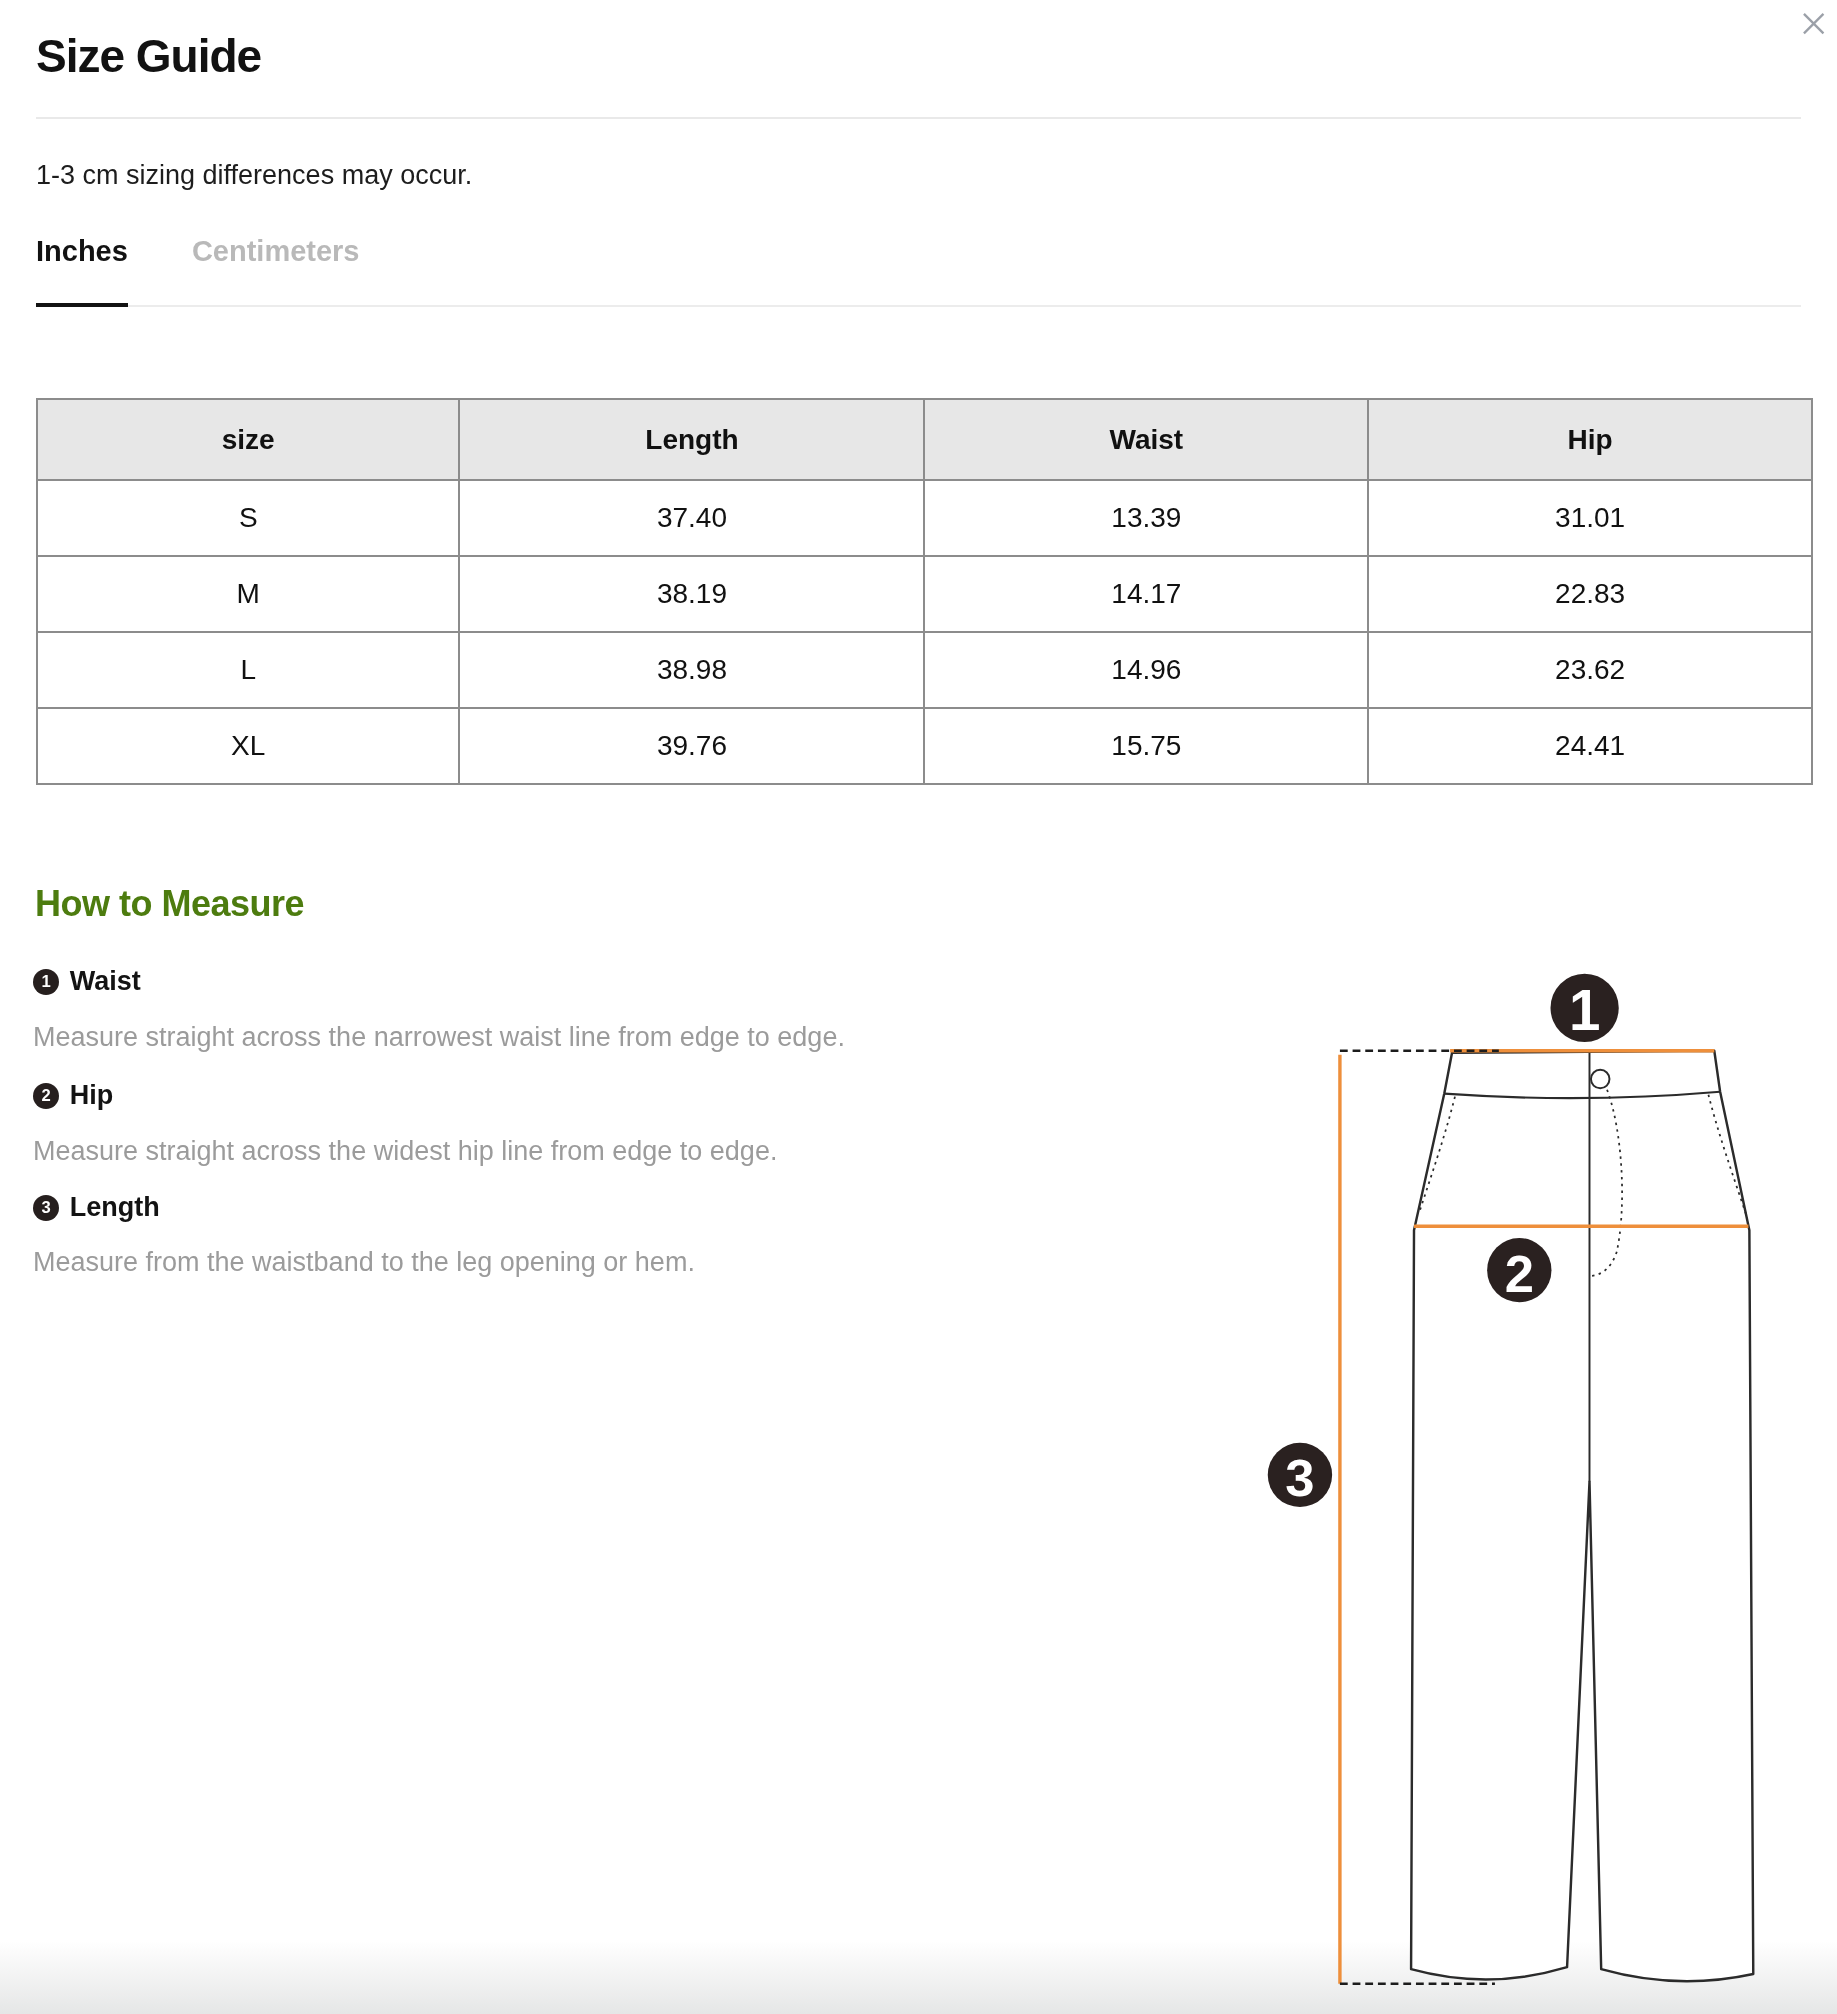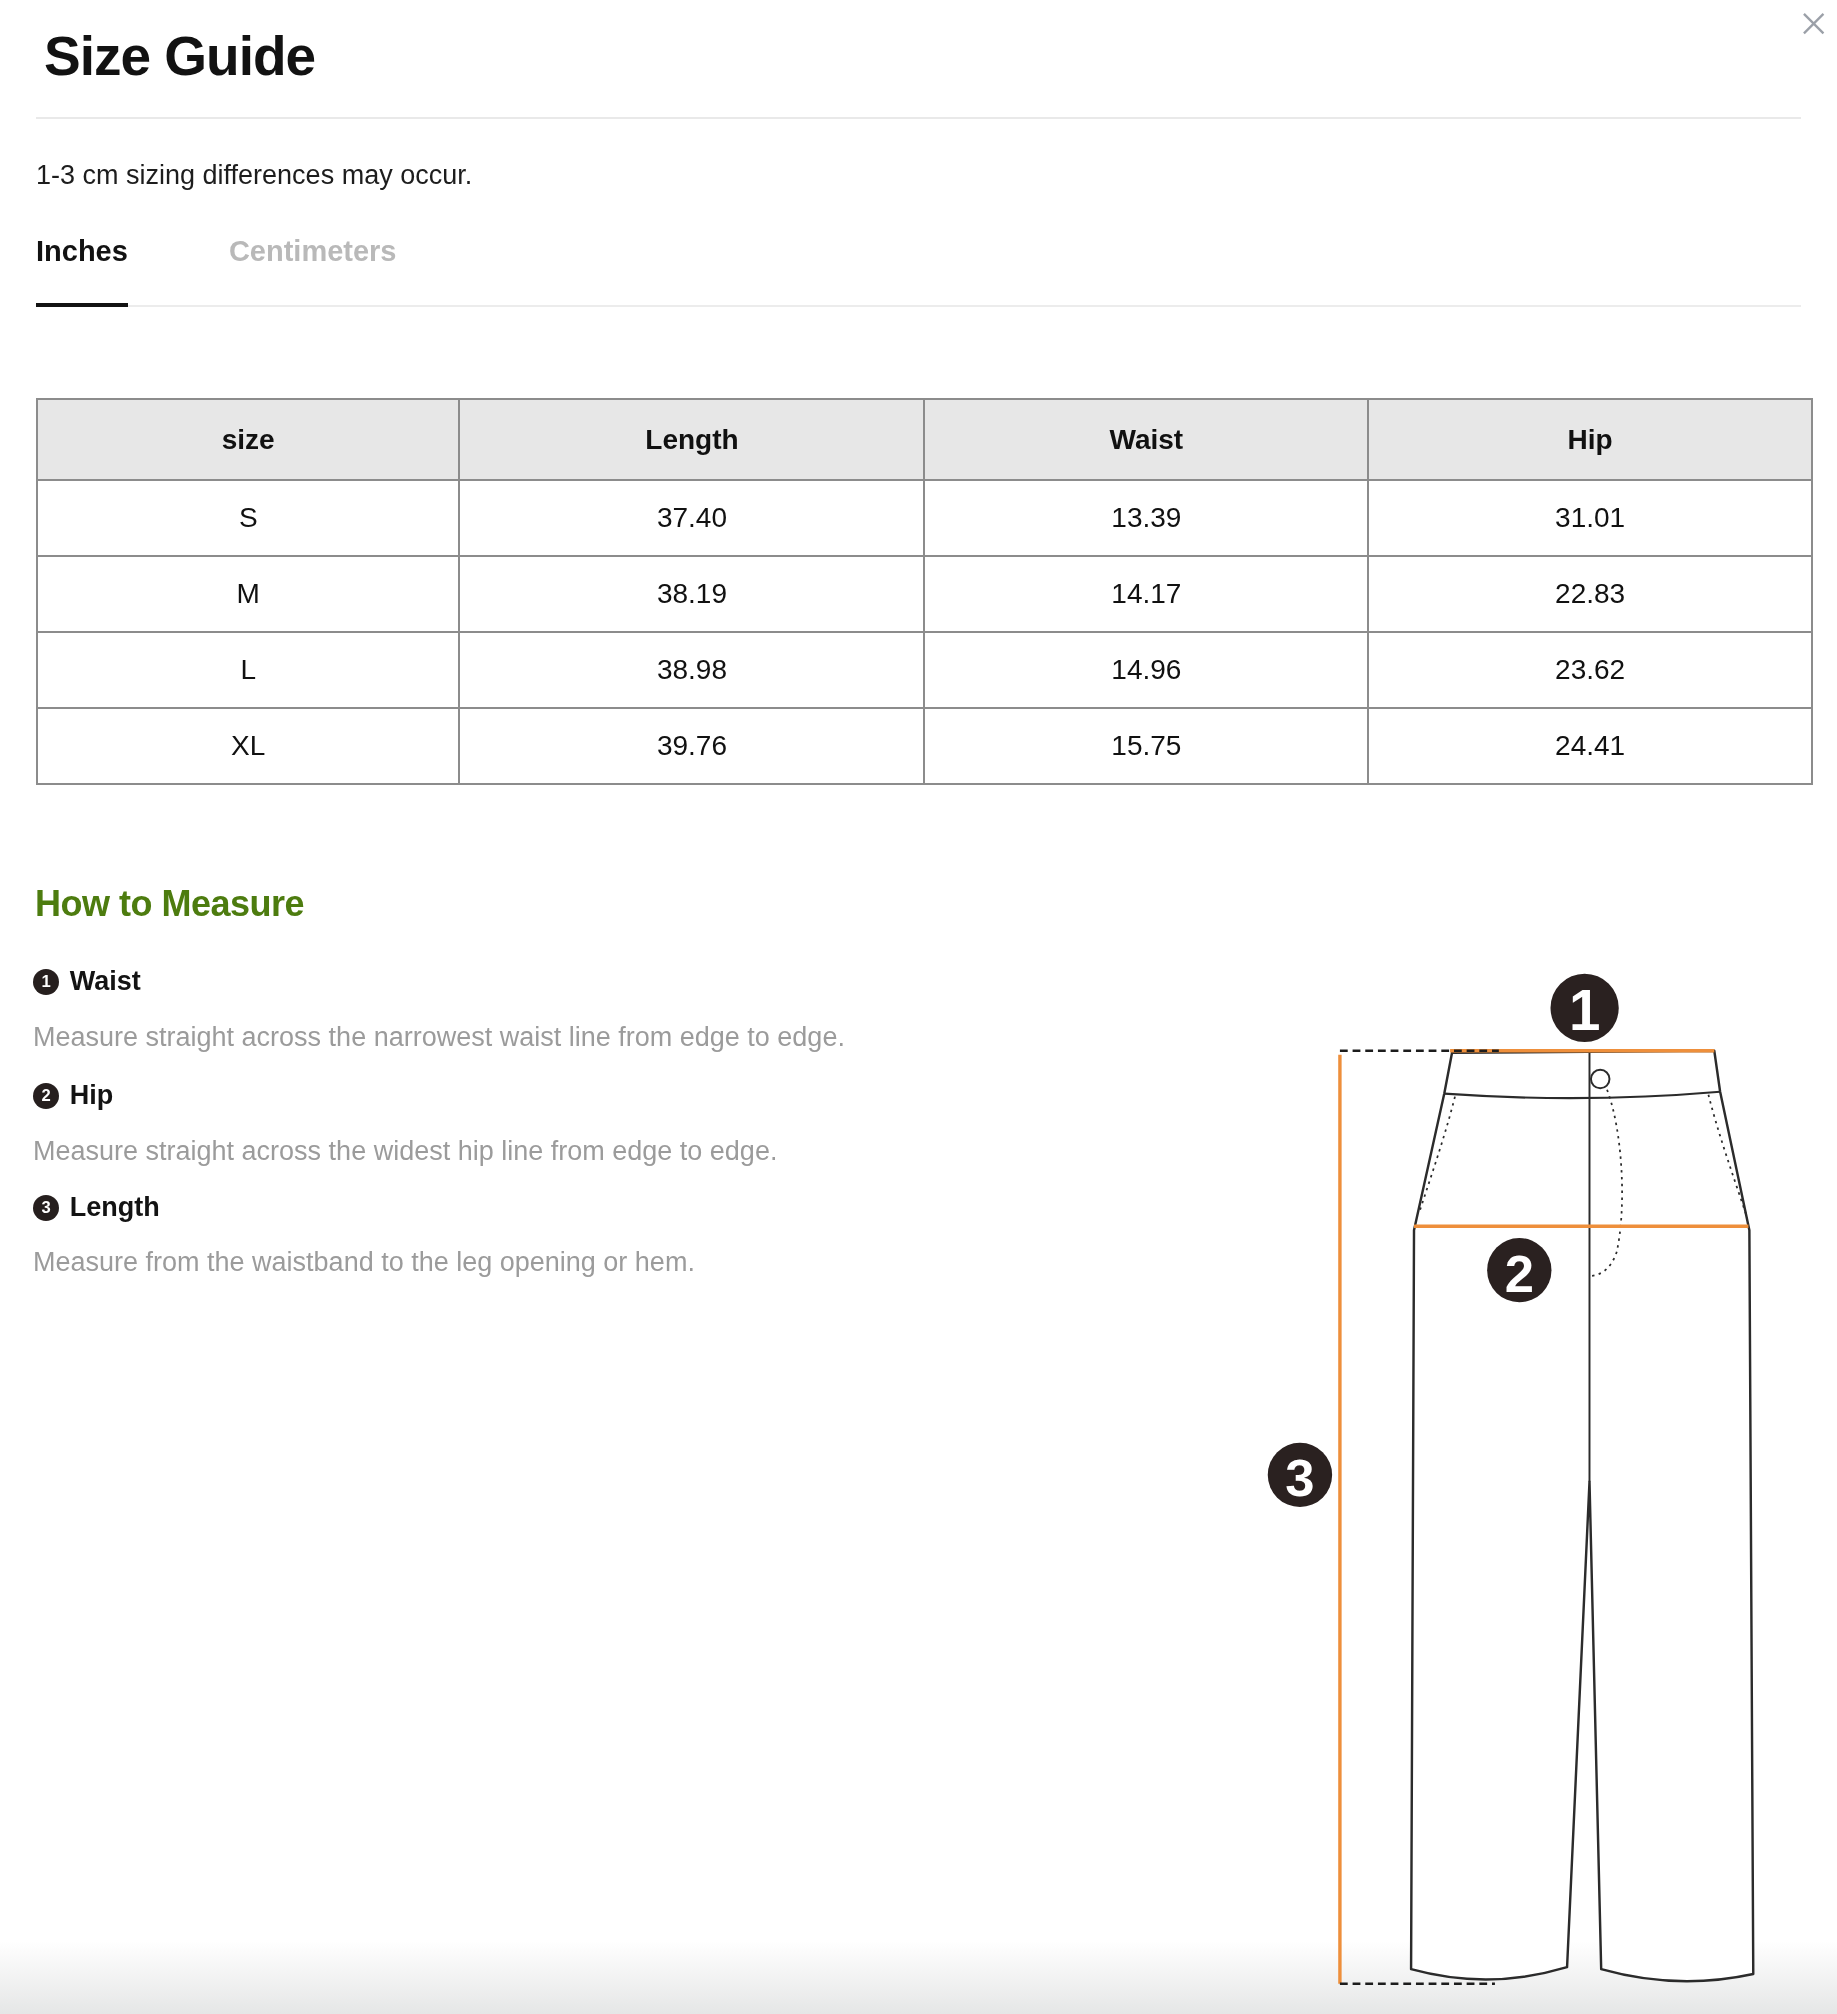--- a/index.html
+++ b/index.html
@@ -3,33 +3,33 @@
 <meta charset="utf-8">
 <style>
   html,body{margin:0;padding:0;}
   body{
     width:1837px;height:2015px;position:relative;background:#ffffff;
     font-family:"Liberation Sans","DejaVu Sans",sans-serif;color:#131313;
     overflow:hidden;
   }
   
   .modal-title{
-    position:absolute;left:44px;top:32px;font-size:55px;line-height:49px;
+    position:absolute;left:36px;top:32px;font-size:46px;line-height:49px;
     font-weight:700;letter-spacing:-1px;color:#121212;
   }
   .close-btn{
     position:absolute;left:1792px;top:2px;width:43px;height:43px;
     display:flex;align-items:center;justify-content:center;cursor:pointer;
     background:none;border:none;padding:0;
   }
   .divider{position:absolute;left:36px;right:36px;top:117px;height:2px;background:#e9e9e9;}
   .note{position:absolute;left:36px;top:160px;font-size:27px;line-height:31px;color:#1d1d1d;}
   
   .tabs{
-    position:absolute;left:36px;top:235px;width:1765px;display:flex;gap:101px;
+    position:absolute;left:36px;top:235px;width:1765px;display:flex;gap:64px;
     border-bottom:2px solid #ececec;
   }
   .tab{
     font-size:29px;line-height:33px;padding-bottom:35px;font-weight:600;
     color:#b9b9b9;cursor:pointer;margin-bottom:-2px;
   }
   .tab.active{color:#121212;border-bottom:4.9px solid #121212;}
   
   .size-table{
     position:absolute;left:36px;top:398px;width:1777px;

